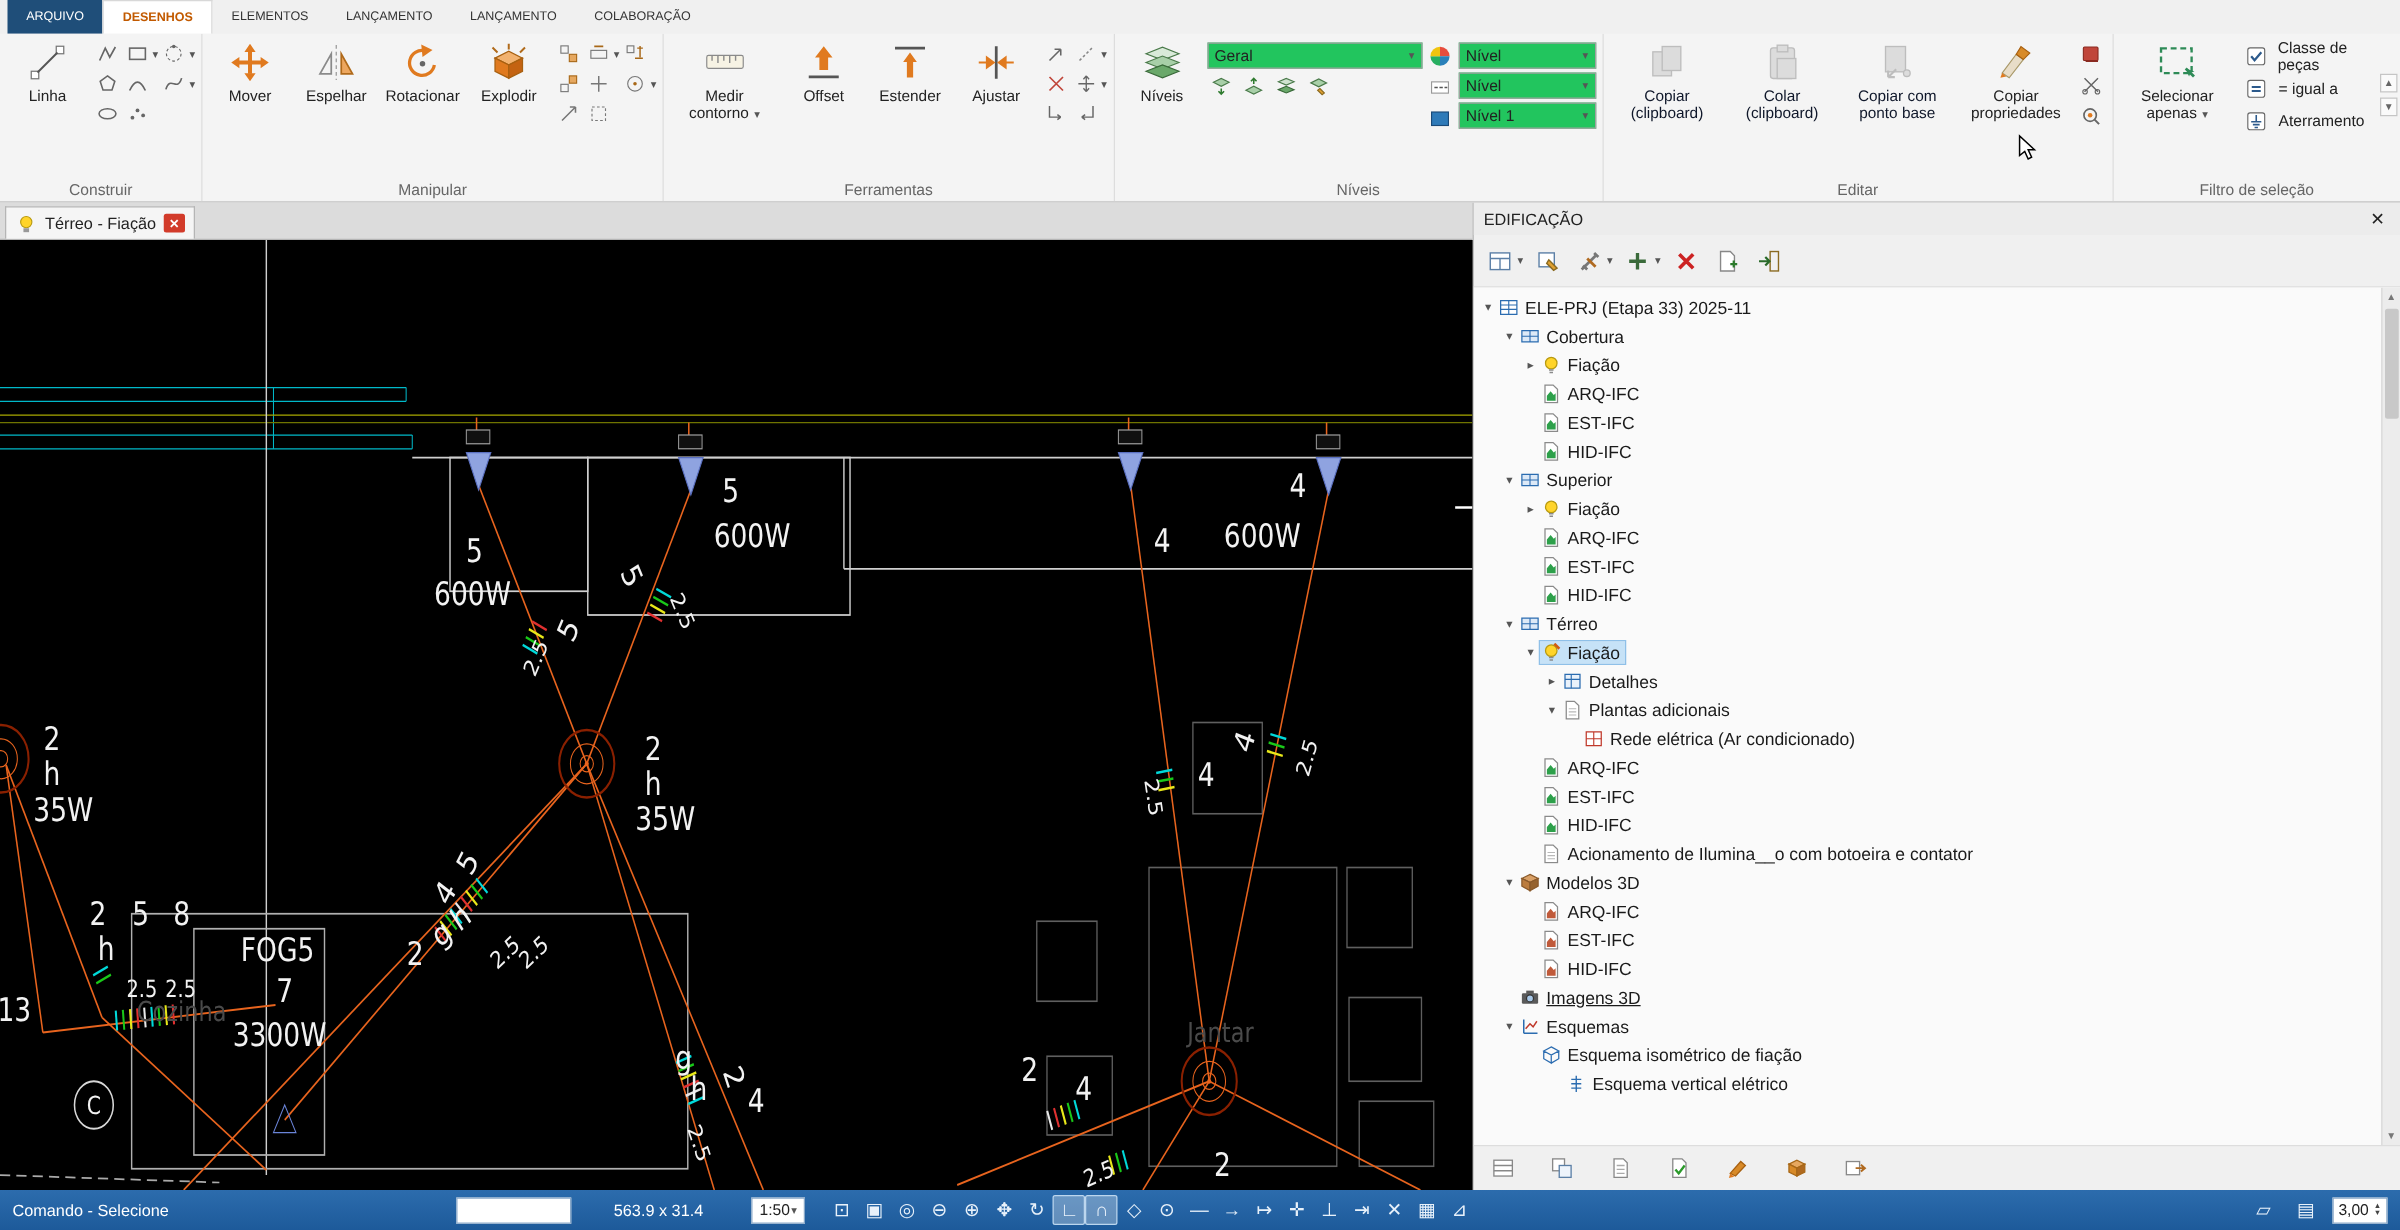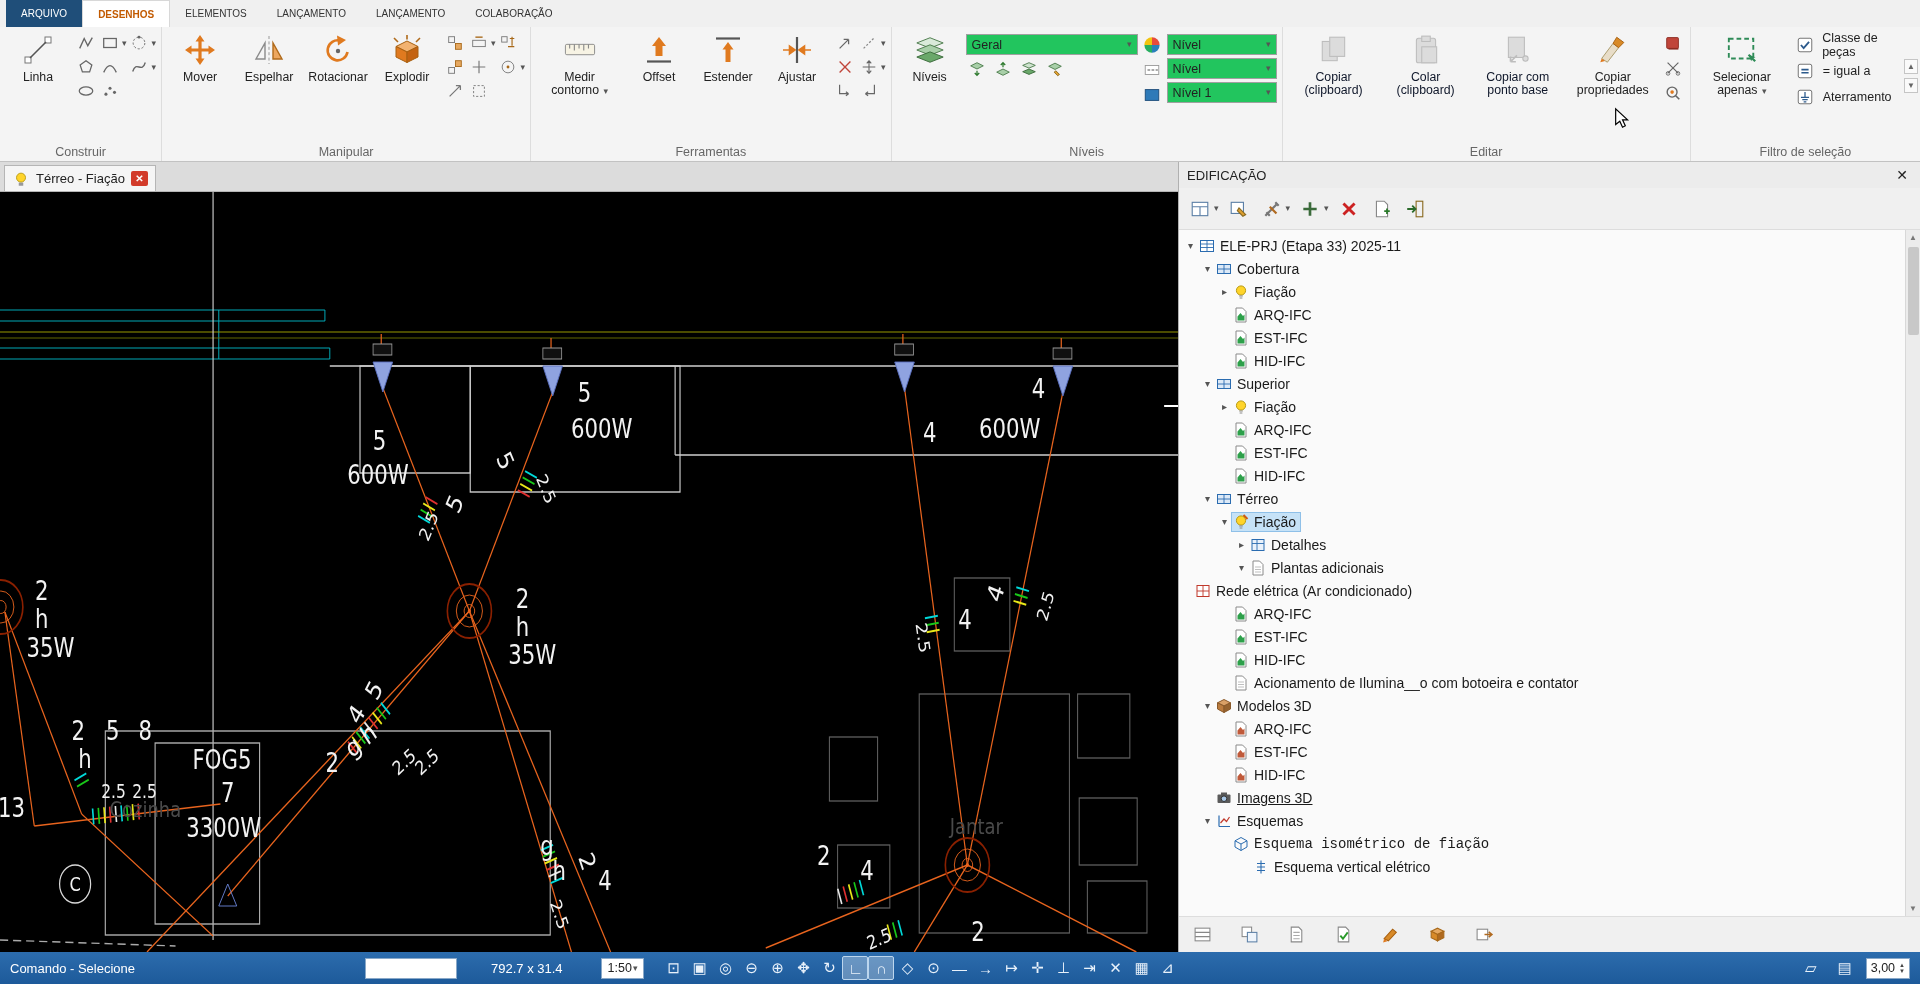--- a/index.html
+++ b/index.html
@@ -1009,21 +1009,21 @@
             <div class="trow" style="padding-left: 55px;">
               <span class="texp">▾</span>
               <span class="thl">
                 <span class="ticon"><svg viewBox="0 0 16 16">
                     <path d="M3,1 h6.5 L13,4.5 V15 H3 Z" fill="#fff" stroke="#8a8a8a"></path>
                     <path d="M5,7 h6 M5,9.5 h6 M5,12 h6" stroke="#b8b8b8" stroke-width=".9"></path>
                   </svg></span>
                 <span>Plantas adicionais</span>
               </span>
             </div>
-            <div class="trow" style="">
+            <div class="trow" style="padding-left: 72px;">
               <span class="texp"></span>
               <span class="thl">
                 <span class="ticon"><svg viewBox="0 0 16 16">
                     <rect x="2" y="2.5" width="12" height="11" fill="#fff" stroke="#c0392b"></rect>
                     <path d="M2,8 h12 M8,2.5 v11" stroke="#c0392b" stroke-width=".9"></path>
                   </svg></span>
                 <span>Rede elétrica (Ar condicionado)</span>
               </span>
             </div>
             <div class="trow" style="padding-left: 38px;">
@@ -1121,21 +1121,21 @@
             <div class="trow" style="padding-left: 21px;">
               <span class="texp">▾</span>
               <span class="thl">
                 <span class="ticon"><svg viewBox="0 0 16 16">
                     <path d="M3,13.5 V2.5 M3,13.5 H14" stroke="#2b6cb0" stroke-width="1.2" fill="none"></path>
                     <path d="M4.5,10 8,6 10.5,8.5 13.5,4" stroke="#c0392b" fill="none" stroke-width="1.2"></path>
                   </svg></span>
                 <span>Esquemas</span>
               </span>
             </div>
-            <div class="trow" style="padding-left: 38px; font-family: Liberation Mono, monospace;">
+            <div class="trow" style="padding-left: 38px;">
               <span class="texp"></span>
               <span class="thl">
                 <span class="ticon"><svg viewBox="0 0 16 16">
                     <path d="M8,1.5 L14,4.8 8,8 2,4.8 Z M2,4.8 V11 L8,14.5 V8 M14,4.8 V11 L8,14.5" fill="none" stroke="#2b6cb0" stroke-width="1"></path>
                   </svg></span>
                 <span>Esquema isométrico de fiação</span>
               </span>
             </div>
             <div class="trow" style="padding-left: 38px; margin-left: 20px;">
               <span class="texp"></span>
@@ -1197,21 +1197,21 @@
               <path d="M9,9 h7 M13,6.5 l3,2.5 -3,2.5" fill="none" stroke="#b06a20" stroke-width="1.5"></path>
             </svg>
           </span>
       </div>
     </div>
   </div>
 
   <div id="statusbar">
     <span id="sb-command">Comando - Selecione</span>
     <input id="sb-input" style="">
-    <span id="sb-coords">792.7 x 31.4</span>
+    <span id="sb-coords">563.9 x 31.4</span>
     <div id="sb-scale">
       <span>1:50</span>
         <span class="dd">▾</span>
     </div>
     <div id="status-icons">
         <span class="sbicon">⊡</span>
         <span class="sbicon">▣</span>
         <span class="sbicon">◎</span>
         <span class="sbicon">⊖</span>
         <span class="sbicon">⊕</span>

